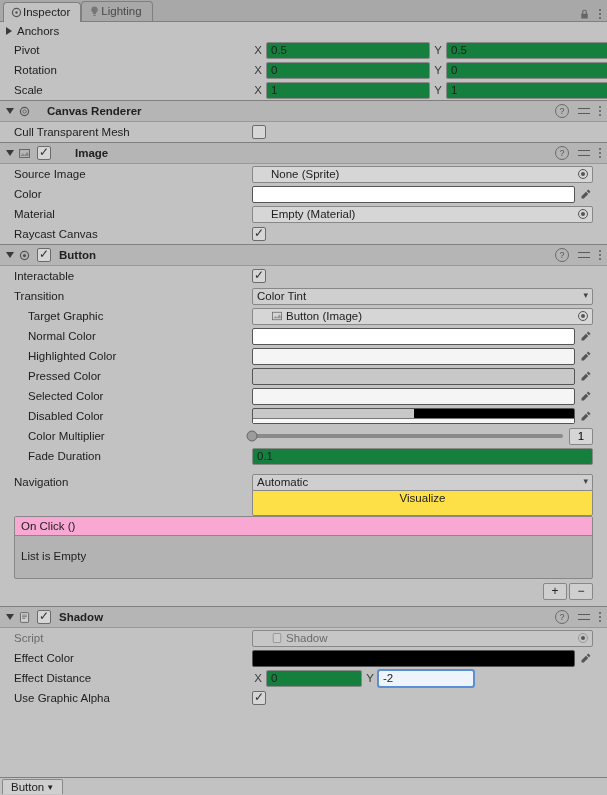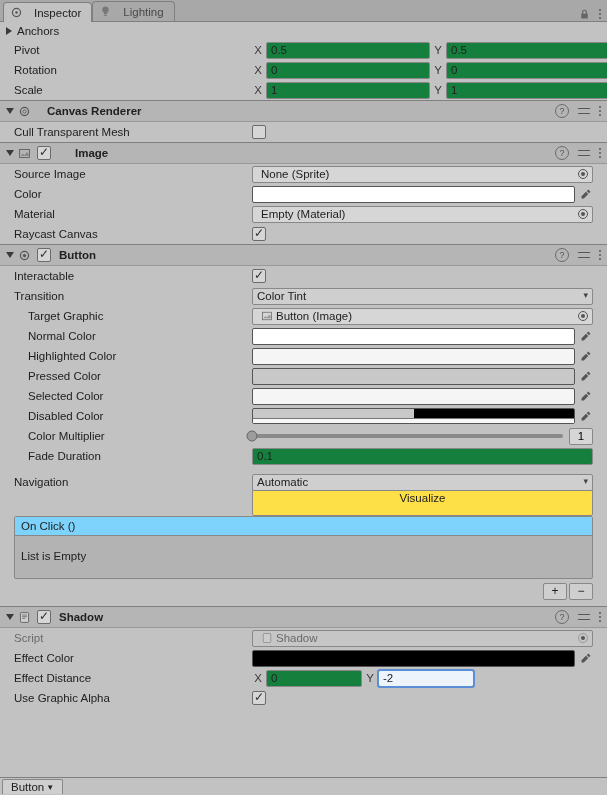--- a/index.html
+++ b/index.html
@@ -19,30 +19,30 @@
   .tabbar {
     display: flex;
     align-items: flex-end;
     height: 22px;
     background: #a8a8a8;
     border-bottom: 1px solid #7f7f7f;
     padding-left: 3px;
   }
   .tab {
     display: flex;
-    align-items: center;
+    align-items: flex-start;
     padding: 3px 10px 3px 6px;
     border: 1px solid #7f7f7f;
     border-bottom: none;
     margin-right: 0;
     background: #a8a8a8;
     border-top-left-radius: 4px;
     border-top-right-radius: 4px;
     color: #4a4a4a;
-    gap: 11px;
+    gap: 0;
   }
   .tab.active {
     background: #c2c2c2;
     color: #212121;
     position: relative;
     top: 1px;
   }
   .tab.active::after{
     content:"";
     position:absolute;
@@ -83,21 +83,21 @@
   .num-input.xy3 { flex:1; min-width:0;}
   .num-input.xy2 { flex:1; min-width:0;}
 
   .obj-field {
     flex: 1;
     height: 17px;
     border: 1px solid #888;
     background: #d6d6d6;
     display: flex;
     align-items: center;
-    padding: 0 8px;
+    padding: 0 18px;
     border-radius: 2px;
     position:relative;
   }
   .obj-circle {
     position:absolute;
     right:4px; top:50%; transform:translateY(-50%);
     width:10px; height:10px;
     border:1px solid #555;
     border-radius:50%;
   }
@@ -219,21 +219,21 @@
   .event-box {
     margin: 4px 14px 2px 14px;
     border:1px solid #888;
     background:#b3b3b3;
     border-radius:2px;
     padding:0;
   }
   .event-header {
     border-bottom:1px solid #888;
     padding:3px 6px;
-    background:#7dd3fc;
+    background:#f9a8d4;
   }
   .event-body {
     padding:14px 6px;
     min-height:42px;
     font-size:11.5px;
   }
   .event-footer {
     display:flex; justify-content:flex-end; gap:0;
     padding:2px 6px;
   }

